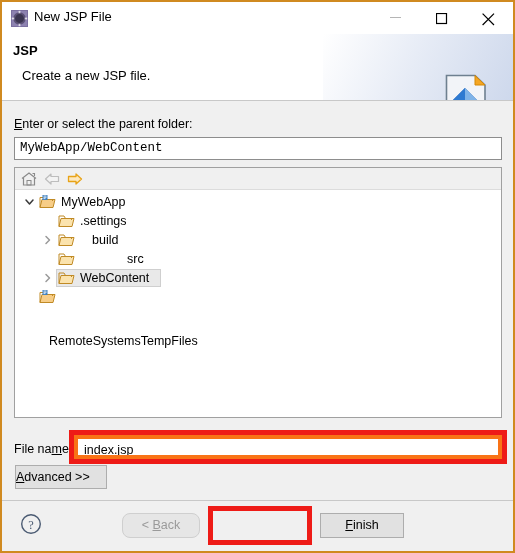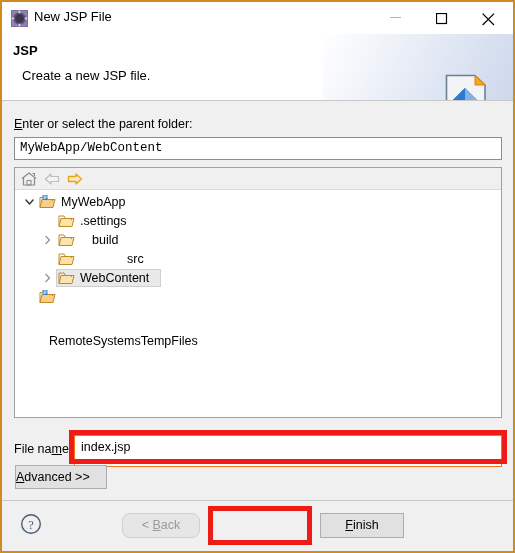--- a/index.html
+++ b/index.html
@@ -196,23 +196,23 @@
   
   .lbl-file {
     position: absolute;
     left: 12px; top: 341px;
     font-size: 12.5px;
   }
   .field-file {
     position: absolute;
     left: 72px; top: 334px;
     width: 428px;
-    height: 32px;
-    background: #ffffff;
-    border: 1px solid #f97316;
+    height: 24px;
+    background: #ffffff;
+    border: 4px solid #f97316;
     box-sizing: border-box;
     font-family: "Liberation Sans", sans-serif;
     font-size: 12.5px;
     color: #000;
     padding: 0 0 0 6px;
     line-height: 22px;
     white-space: nowrap;
     overflow: hidden;
   }
   .annot-file {

